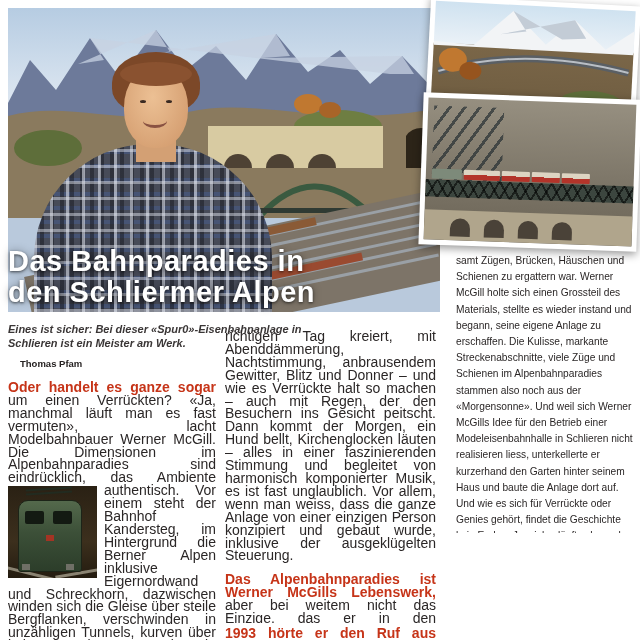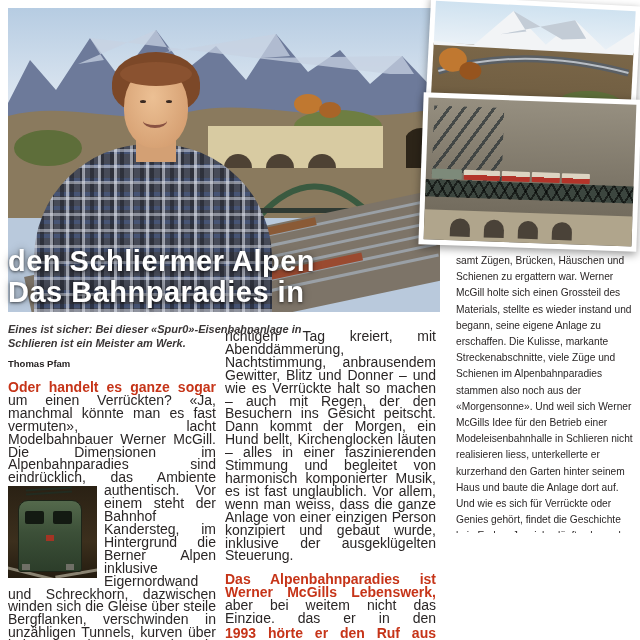--- a/index.html
+++ b/index.html
@@ -45,21 +45,21 @@
   .car{height:10px;border-radius:1px;}
   .viaduct{position:absolute;left:0;bottom:0;width:100%;height:30px;background:#b0a58c;display:flex;gap:14px;
            padding:8px 0 0 26px;box-sizing:border-box;}
   .arch{width:20px;height:18px;border-radius:10px 10px 0 0;background:#4a4238;}
   .funicular{position:absolute;left:6px;top:8px;width:70px;height:80px;
       background:repeating-linear-gradient(125deg, rgba(30,40,45,.65) 0 3px, transparent 3px 12px);}
 
   
   .standfirst{position:absolute;left:8px;top:322px;width:320px;font-size:11px;line-height:14px;
               font-weight:bold;font-style:italic;color:#3a3636;}
-  .byline{position:absolute;left:8px;top:358px;font-size:9.5px;font-weight:bold;color:#262222;}
+  .byline{position:absolute;left:20px;top:358px;font-size:9.5px;font-weight:bold;color:#262222;}
 
   
   .col{position:absolute;font-size:14px;line-height:12.9px;text-align:justify;overflow:hidden;color:#2a2626;}
   .col1{left:8px;top:381px;width:208px;height:259px;}
   .col2{left:225px;top:330px;width:211px;height:310px;}
   .col2-flow{max-height:293px;overflow:hidden;}
   .col2 .para3{position:absolute;left:0;top:297px;width:211px;}
   .col3{left:456px;top:253px;width:178px;height:280px;font-size:10.2px;line-height:16.2px;text-align:left;}
   .para{margin:0 0 11px 0;}
   .lead-red{color:#c63418;font-weight:bold;}
@@ -128,22 +128,22 @@
     <div class="neck"></div>
     <div class="hair"></div>
     <div class="head"></div>
     <div class="fringe"></div>
     <div class="eye l"></div>
     <div class="eye r"></div>
     <div class="smile"></div>
   </div>
 
   <div class="headline">
+    <div>Das Bahnparadies in</div>
     <div>den Schliermer Alpen</div>
-    <div>Das Bahnparadies in</div>
   </div>
 
   <div class="polaroid pol-a">
     <div class="ph">
       <svg viewBox="0 0 200 108" preserveAspectRatio="none">
         <polygon fill="#f2f4f6" points="40,42 78,6 112,38 140,12 172,40 200,20 200,44 0,44 0,40"></polygon>
         <polygon fill="#c3ccd6" points="78,6 92,26 66,30 140,12 152,30 128,32"></polygon>
         <path d="M6,70 Q90,40 196,62" stroke="#5a5f64" stroke-width="7" fill="none"></path>
         <path d="M6,70 Q90,40 196,62" stroke="#b9bec4" stroke-width="2" fill="none"></path>
         <ellipse cx="20" cy="58" rx="14" ry="12" fill="#c07830"></ellipse>
@@ -170,21 +170,21 @@
         <div class="arch"></div>
         <div class="arch"></div>
       </div>
     </div>
   </div>
 
   <div class="standfirst">Eines ist sicher: Bei dieser «Spur0»-Eisenbahnanlage in Schlieren ist ein Meister am Werk.</div>
   <div class="byline">Thomas Pfam</div>
 
   <div class="col col1">
-    <span class="lead-red">Oder handelt es ganze sogar</span><span> um einen Verrückten? «Ja, manchmal könnte man es fast vermuten», lacht Modelbahnbauer Werner McGill. Die Dimensionen im Alpenbahnparadies sind eindrücklich, das Ambiente</span>
+    <span class="lead-red">Oder handelt es ganze sogar</span><span> um einen Verrückten? «Ja, manchmal läuft man es fast vermuten», lacht Modelbahnbauer Werner McGill. Die Dimensionen im Alpenbahnparadies sind eindrücklich, das Ambiente</span>
     <span class="loco-float">
       <span class="loco-photo" style="display:block">
         <span class="rail r1"></span>
         <span class="rail r2"></span>
         <span class="loco-panto"></span>
         <span class="loco-body">
           <span class="loco-win w1"></span>
           <span class="loco-win w2"></span>
           <span class="loco-red"></span>
         </span>

